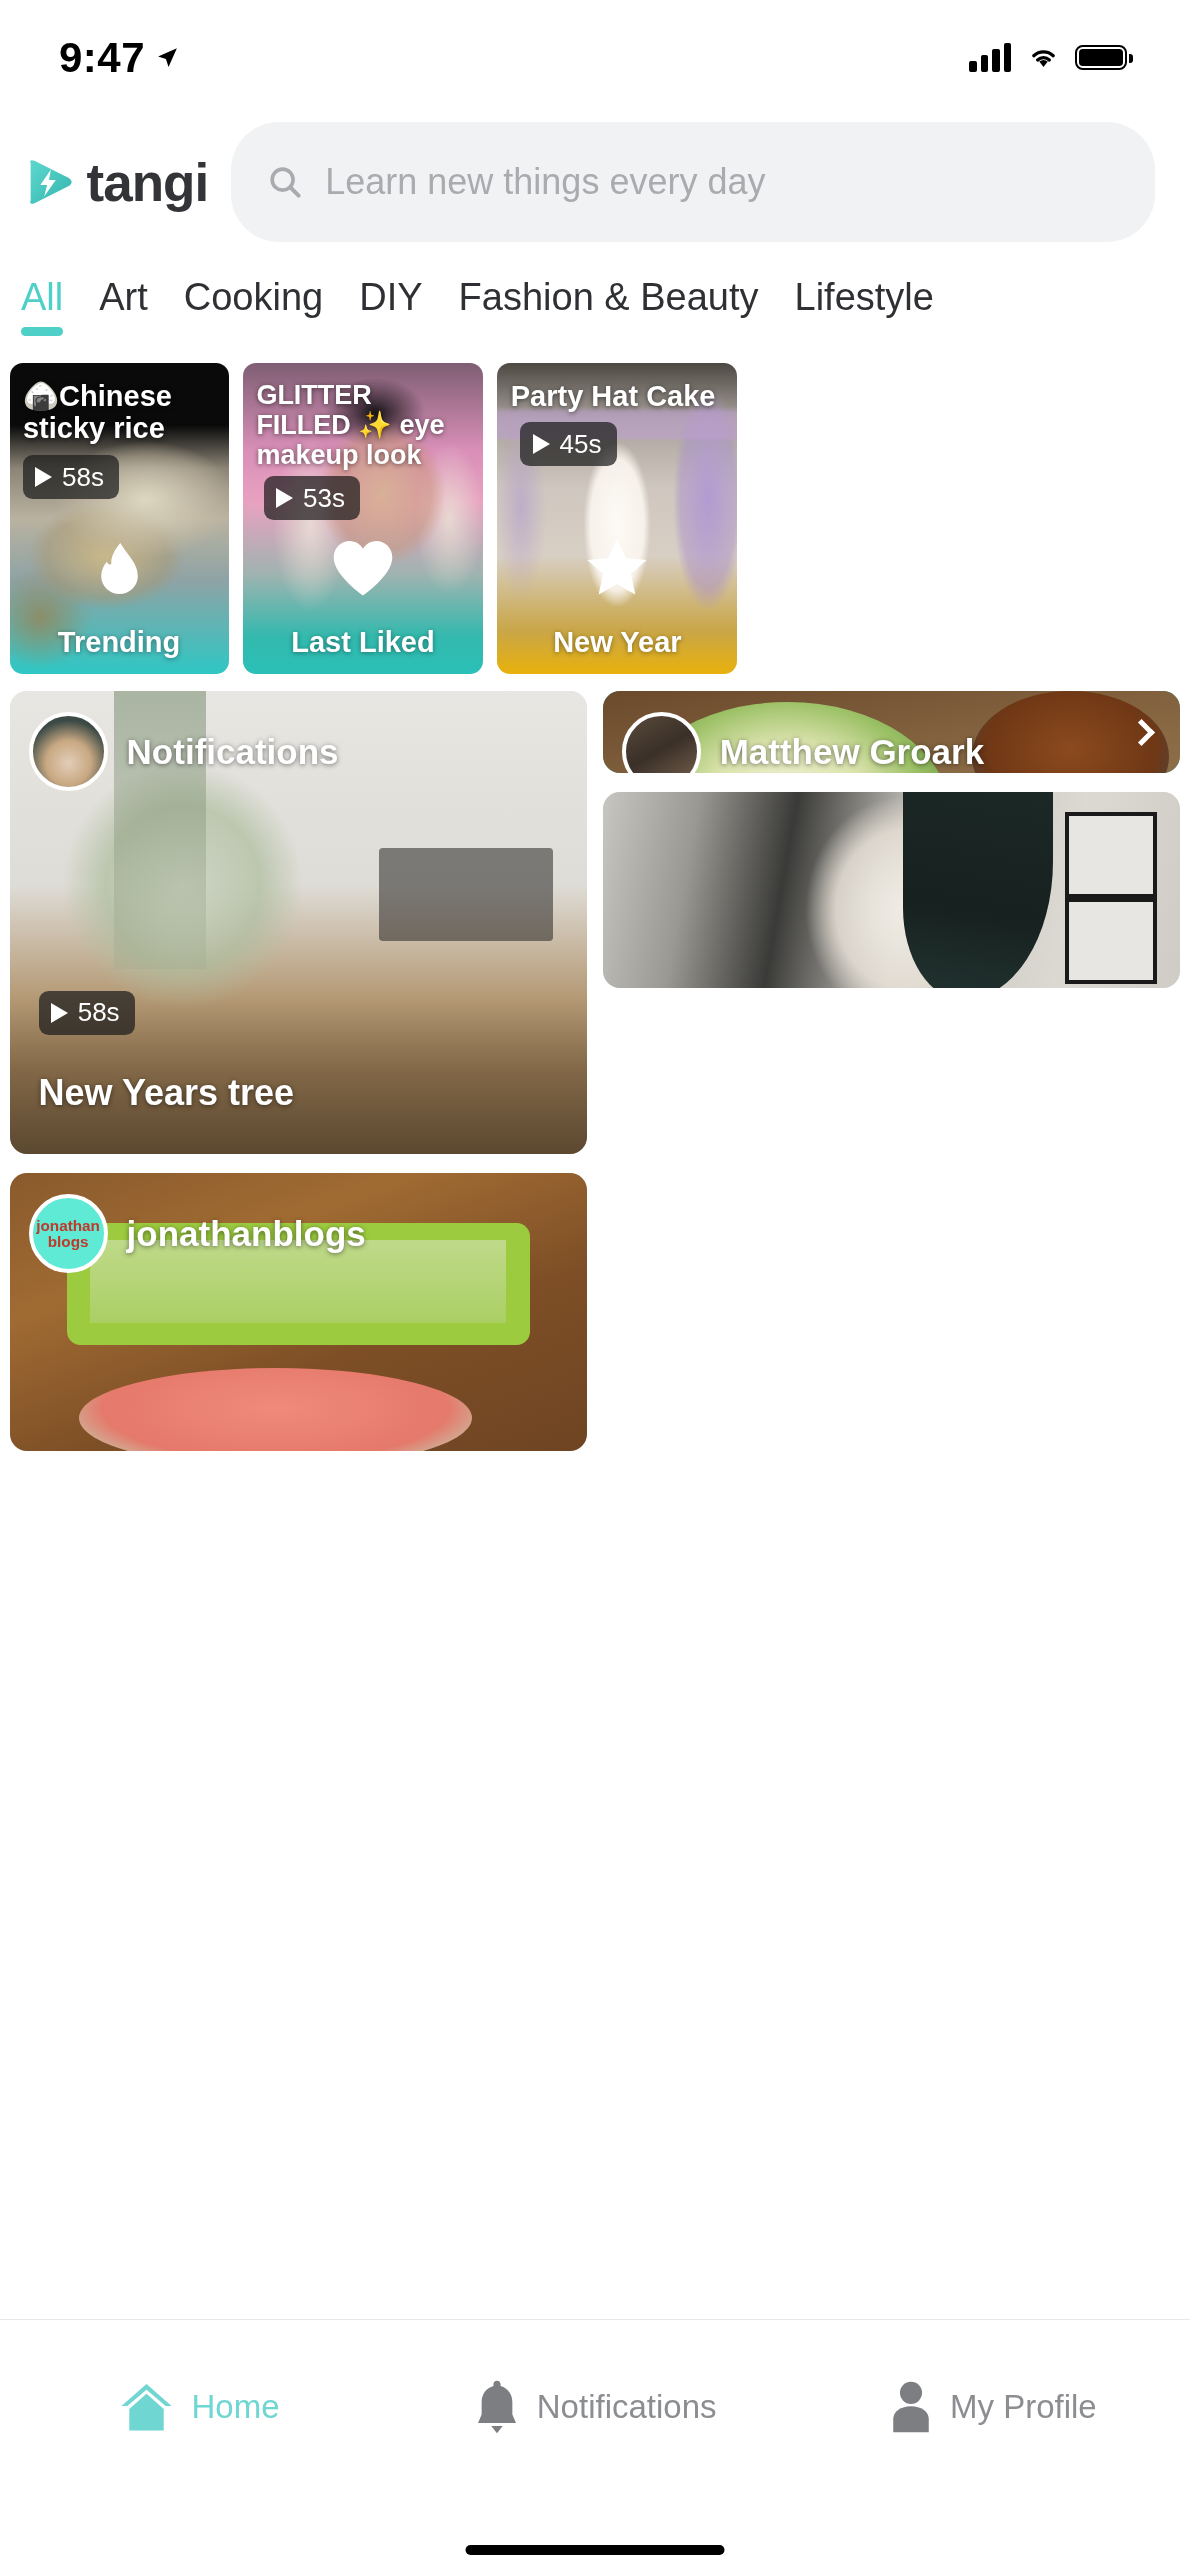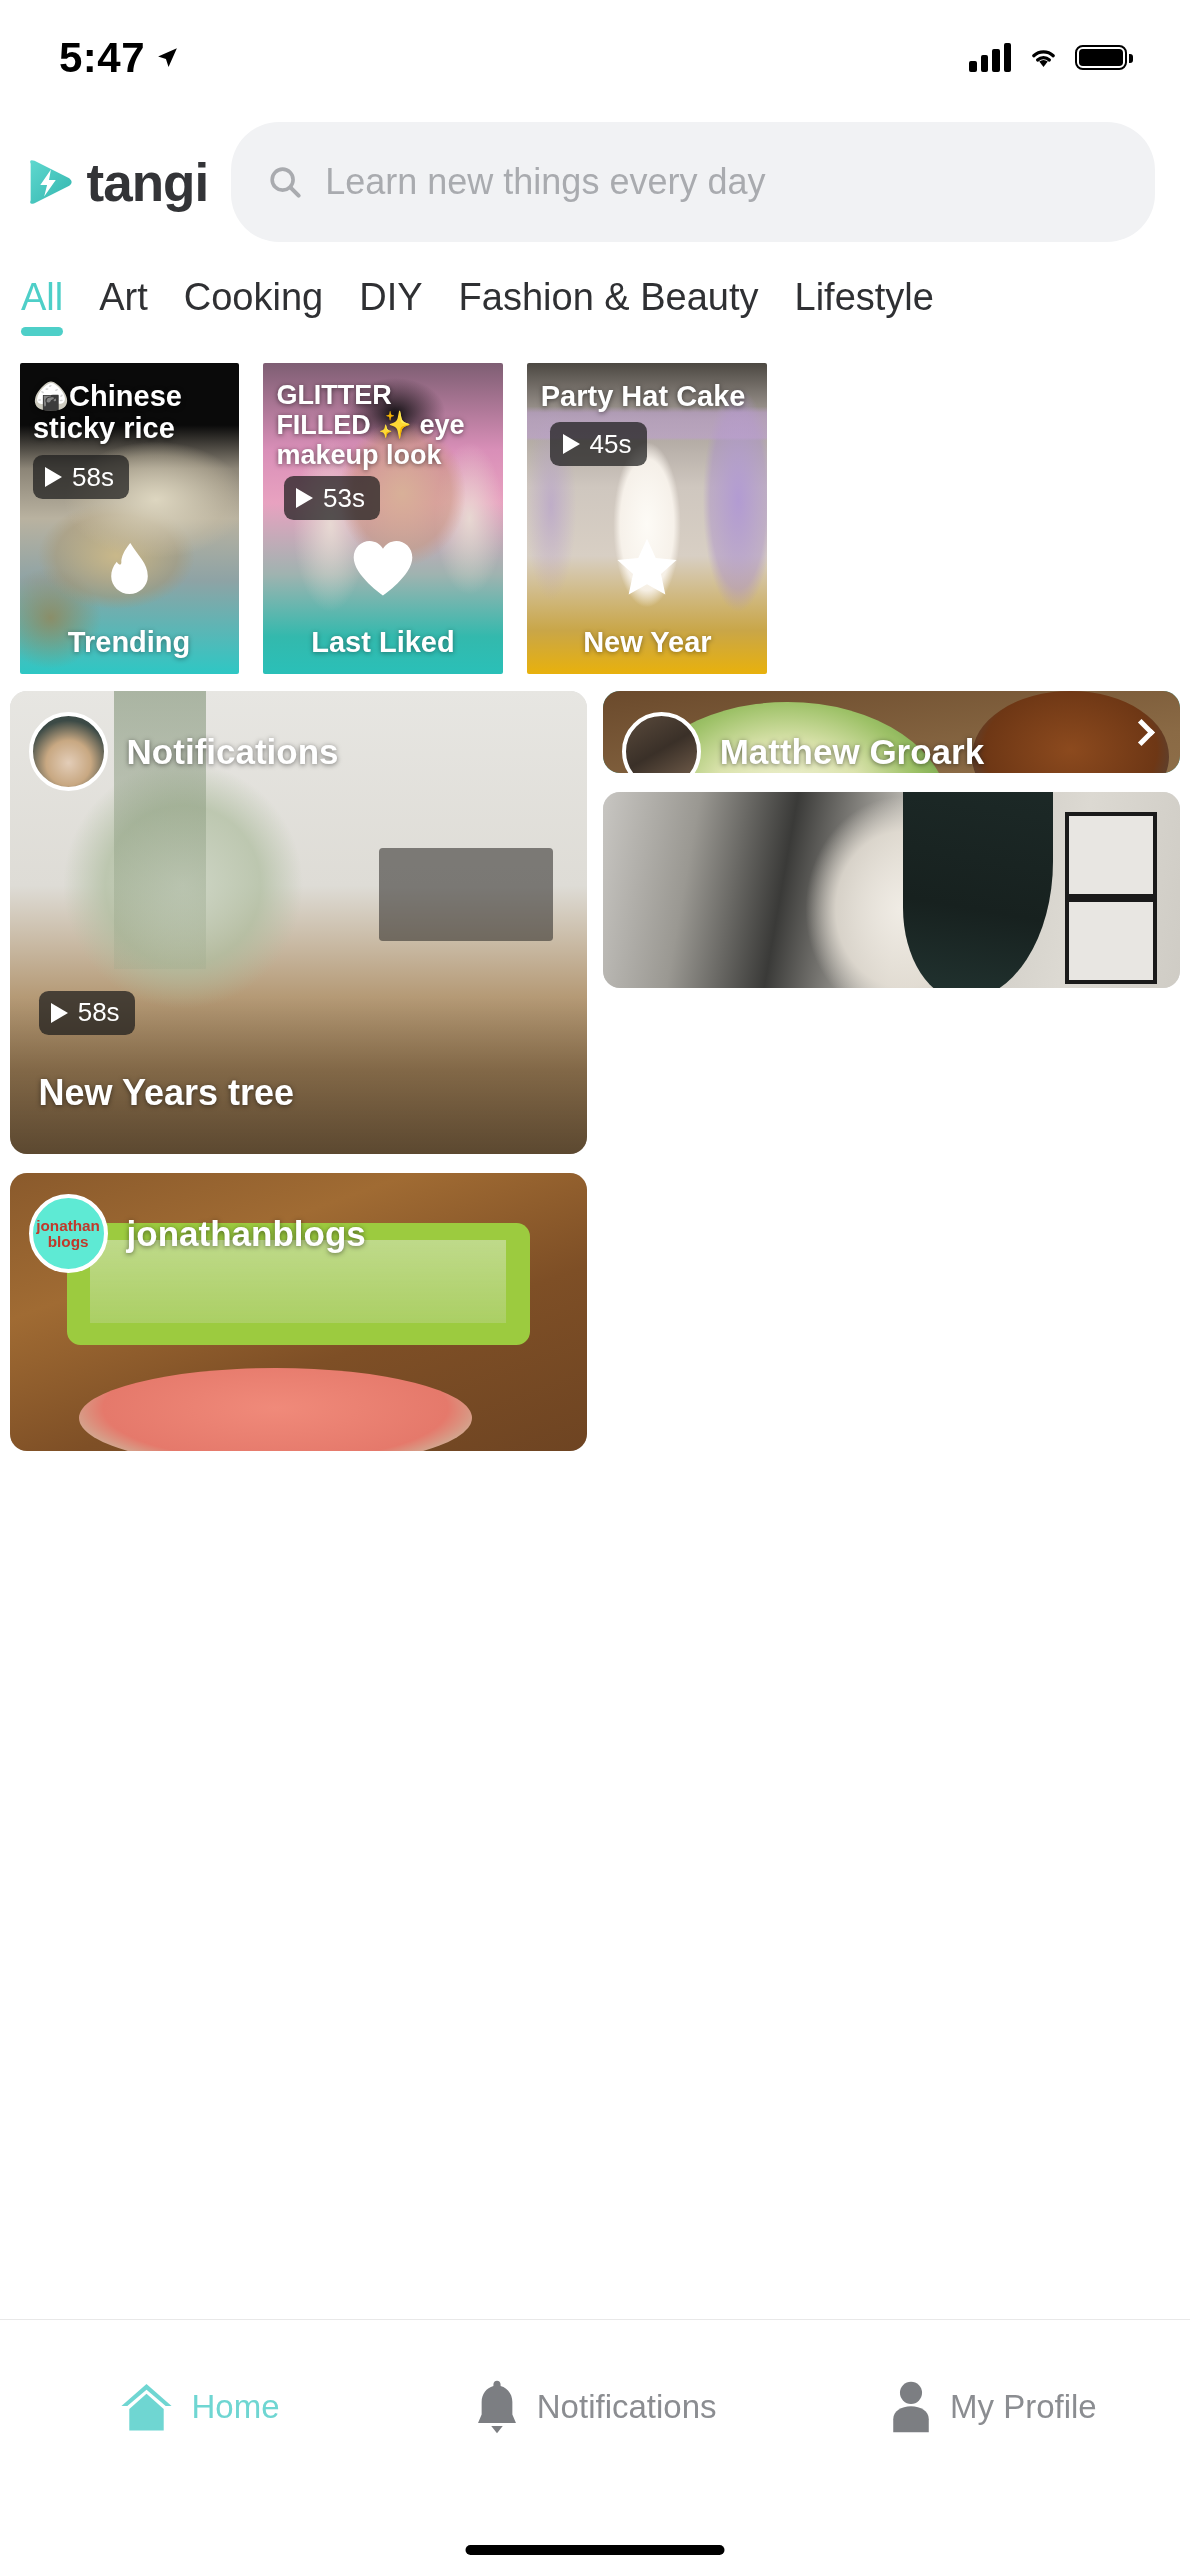--- a/index.html
+++ b/index.html
@@ -47,23 +47,22 @@
   .tab span { font-size:38px; color:#2f3033; white-space:nowrap; }
   .tab.active span { color:#4ecfc8;text-align:right; }
   .tab.active::after {
     content:""; position:absolute; left:0; bottom:0; width:100%; height:8.6px;
     background:#4ecfc8; border-radius:5.8px;
   }
 
   
   .feature-row { display:flex; gap:14.4px; padding:27px 9.6px 0 9.6px; }
   .fcard {
-    position:relative; width:219px; height:311px; border-radius:2px; overflow:hidden;
+    position:relative; width:219px; height:311px; border-radius:13px; overflow:hidden;
     flex:0 0 auto;
-    margin-left:10px;
   }
   .fcard-bg { position:absolute; inset:0; }
   .fcard-title {
     position:absolute; top:17px; left:13.4px; right:9.6px;
     color:#fff; font-size:29px; font-weight:700; line-height:1.12;
     text-shadow:0 1px 4.8px rgba(0,0,0,.55);
   }
   .dur-badge {
     position:absolute; background:rgba(28,28,28,.72); border-radius:9.6px;
     display:flex; align-items:center; gap:9.6px; padding:6.7px 15.3px 6.7px 12.5px;
@@ -116,21 +115,21 @@
   .home-ind { position:absolute; bottom:21px; left:50%; transform:translateX(-50%);
     width:259px; height:10.5px; background:#000; border-radius:7.7px; }
 
   .clip { position:absolute; inset:0; overflow:hidden; }
 </style>
 </head>
 <body>
 
 <div class="statusbar">
   <div class="sb-left">
-    <span class="sb-time">5:47</span>
+    <span class="sb-time">9:47</span>
     <svg class="sb-loc" viewBox="0 0 24 24">
       <path d="M21 3 L3 11 L10.5 13.5 L13 21 Z" fill="#000"></path>
     </svg>
   </div>
   <div class="sb-right">
     <div class="bars">
         <i></i>
         <i></i>
         <i></i>
         <i></i>

